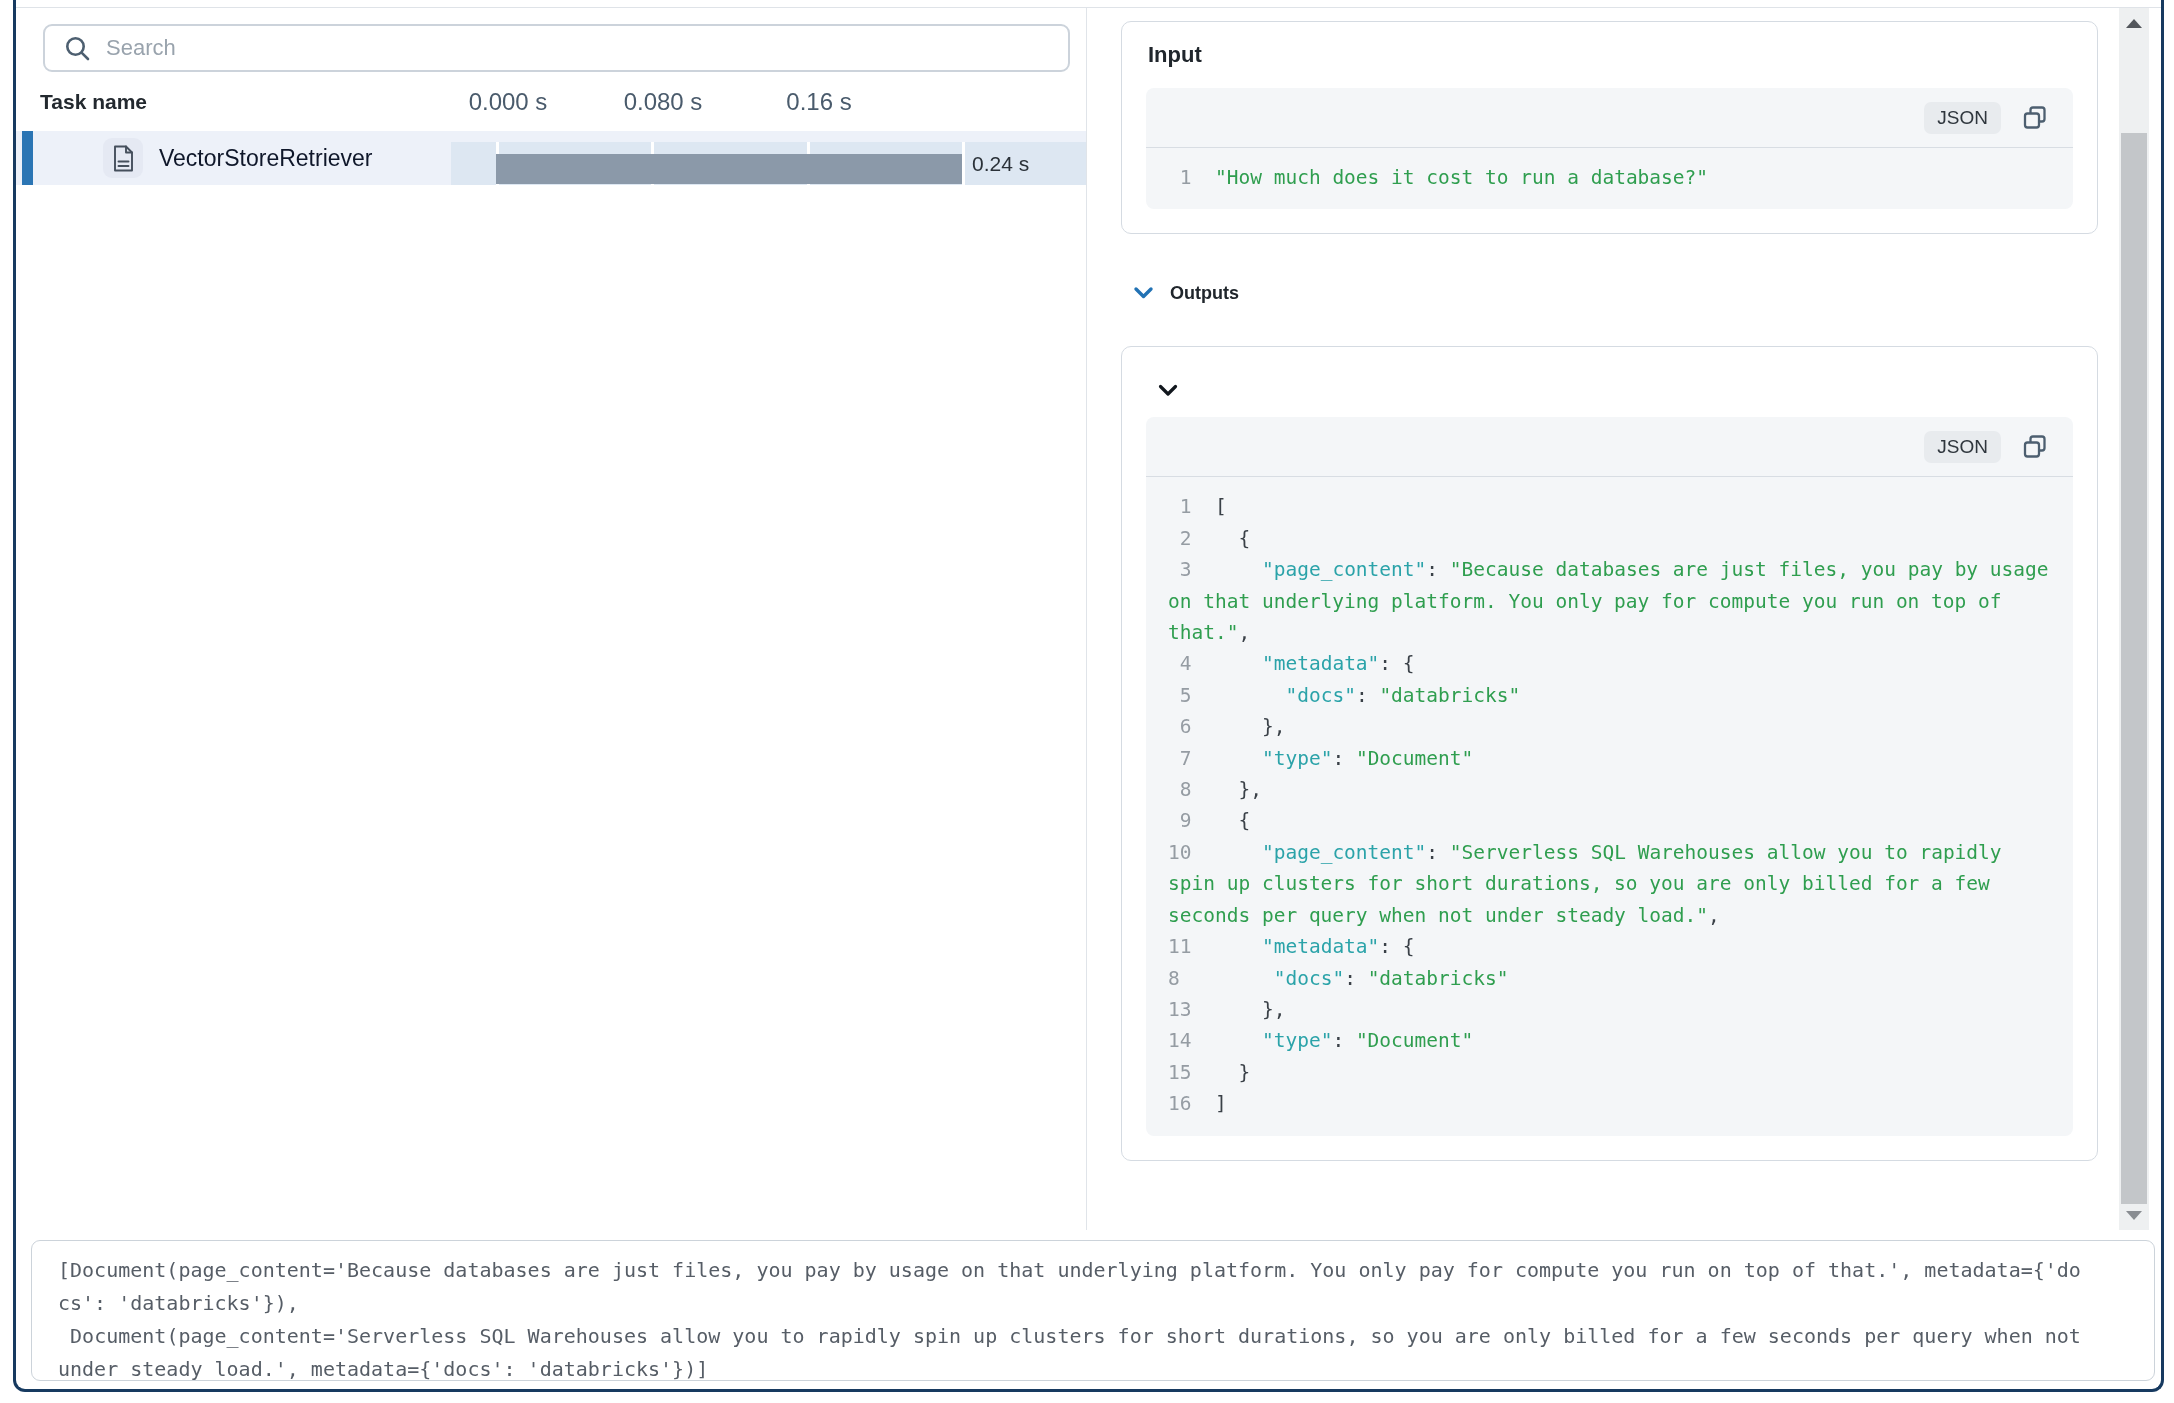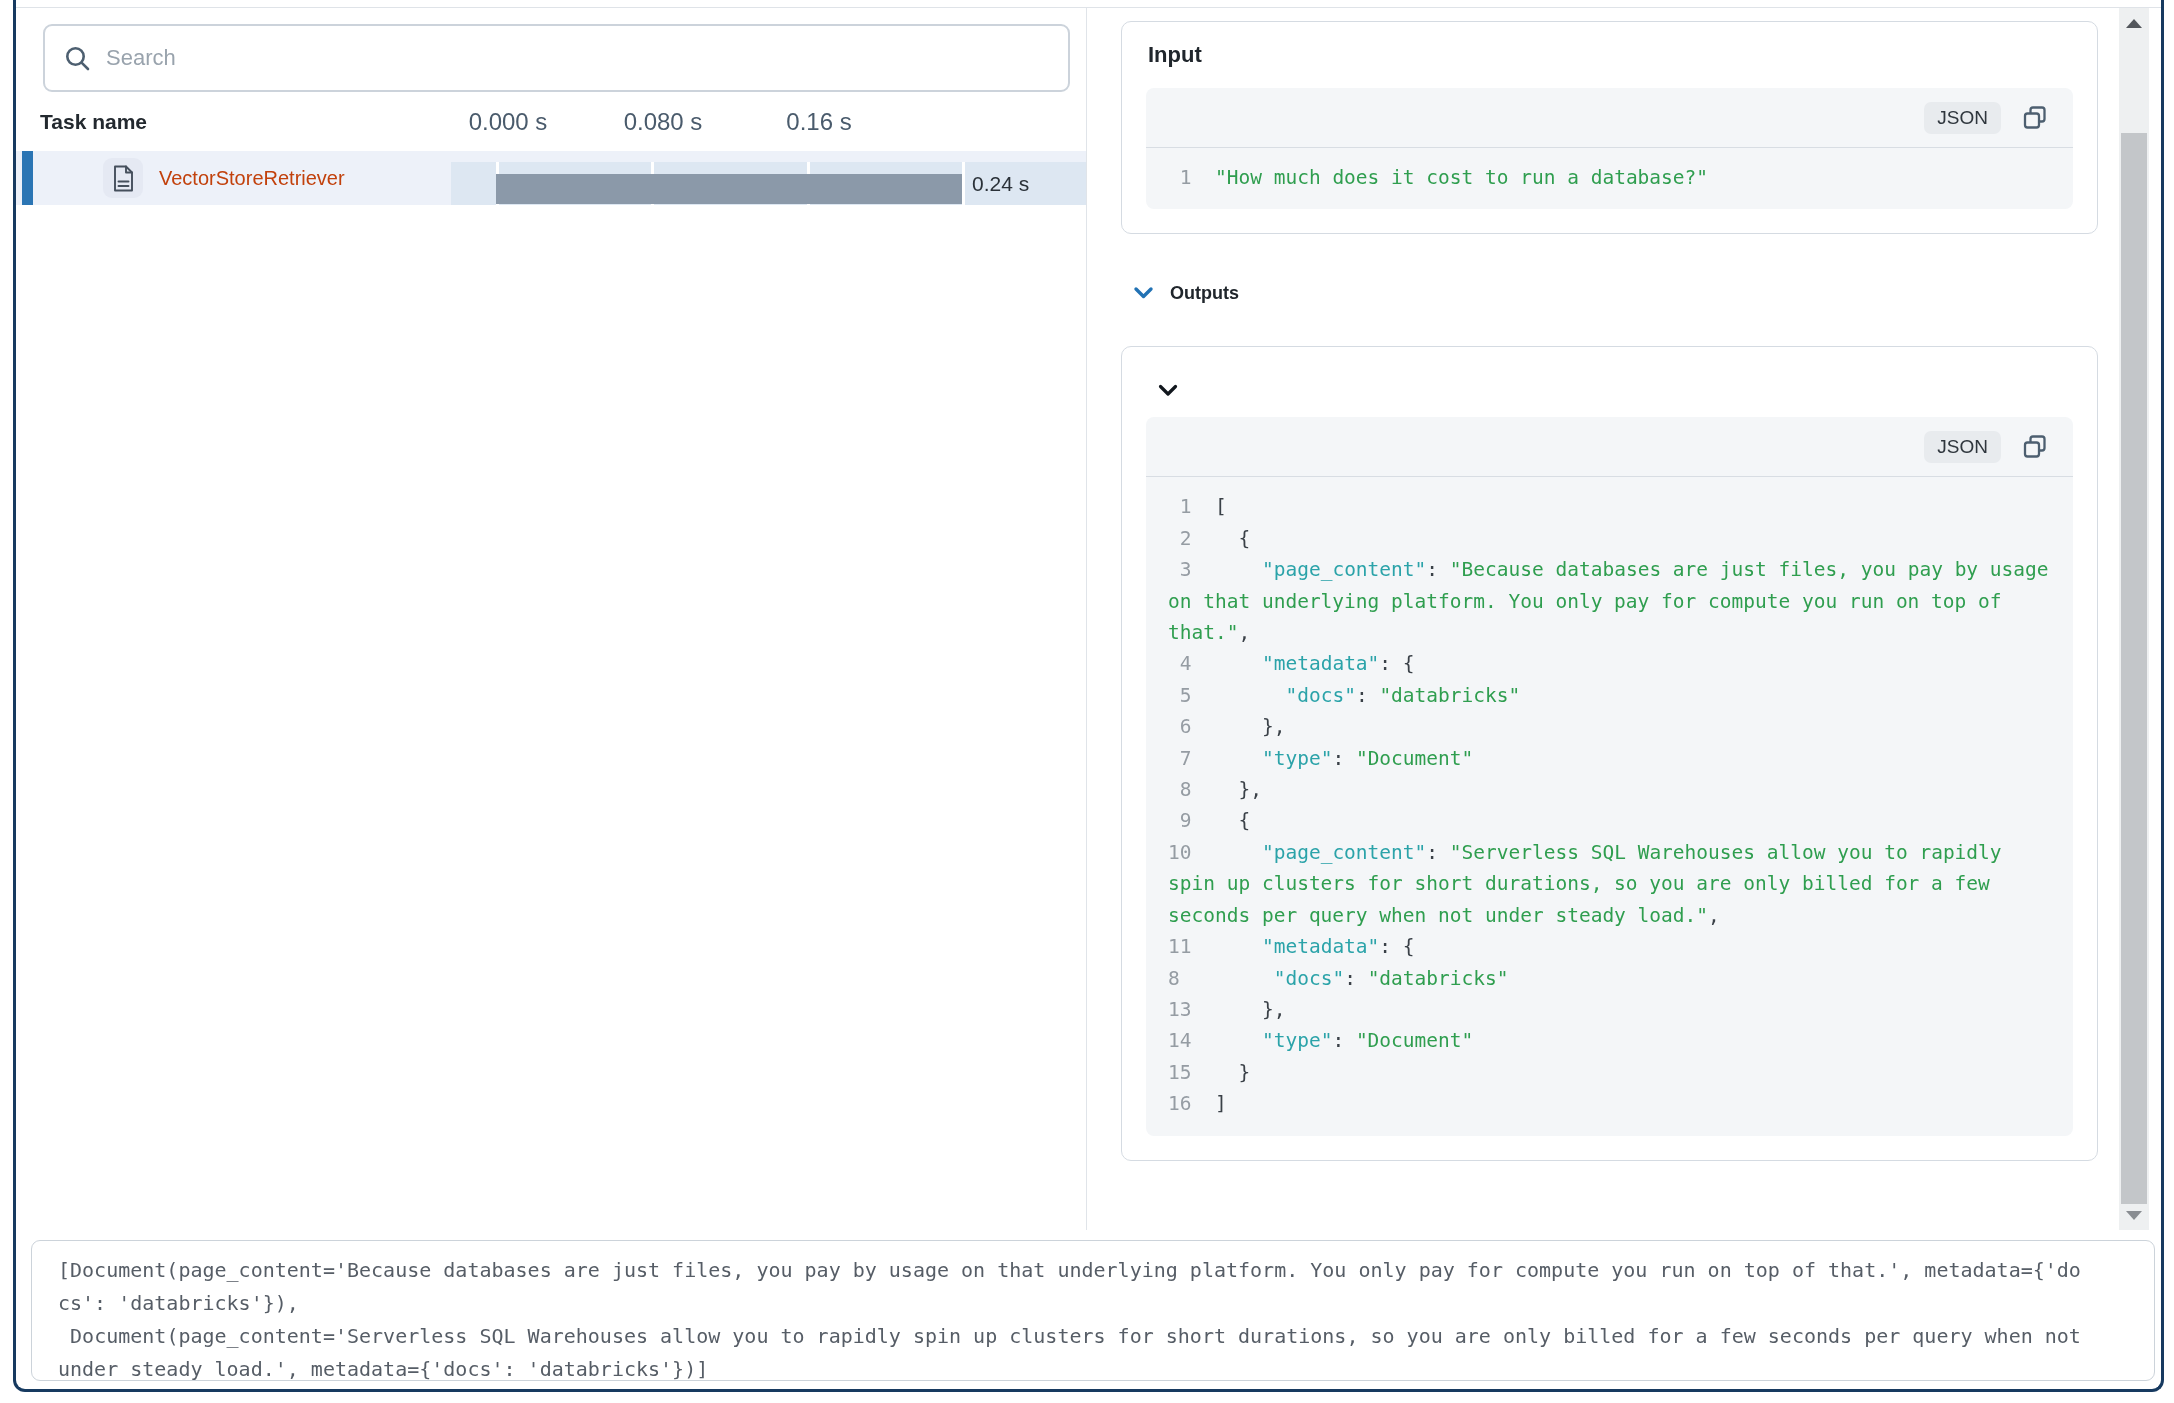--- a/index.html
+++ b/index.html
@@ -3,36 +3,36 @@
 <meta charset="utf-8">
 <style>
   * { margin:0; padding:0; box-sizing:border-box; }
   html,body { width:2174px; height:1403px; background:#ffffff; font-family:"Liberation Sans", sans-serif; overflow:hidden; }
   .frame { position:absolute; left:13px; top:0; width:2151px; height:1392px;
            border:3px solid #173a60; border-top:none; border-radius:0 0 12px 12px; background:#fff; }
   .main { margin-top:7px; border-top:1px solid #dfe3e8; height:1223px; display:flex; position:relative; }
 
   
   .left-panel { width:1071px; border-right:1px solid #e0e4e9; position:relative; background:#fff; }
-  .search-box { margin:16px 16px 0 27px; height:68px; border:2px solid #ccd3db; border-radius:9px;
+  .search-box { margin:16px 16px 0 27px; height:48px; border:2px solid #ccd3db; border-radius:9px;
                 display:flex; align-items:center; gap:15px; padding:0 19px; background:#fff; }
   .search-box input { border:none; outline:none; flex:1; font-size:22px; color:#333;
                       font-family:"Liberation Sans", sans-serif; background:transparent; }
   .search-box input::placeholder { color:#99a3ad; }
   .tree-header { height:59px; position:relative; display:flex; align-items:center; }
   .tree-header-label { font-size:21px; font-weight:700; color:#23292f; padding-left:24px; }
   .tick { position:absolute; top:50%; transform:translate(-50%,-50%); font-size:24px; color:#4a5b6c; white-space:nowrap; }
   .tick.t0 { left:492px; } .tick.t1 { left:647px; } .tick.t2 { left:803px; }
 
   .task-row { height:54px; position:relative; background:#edf1f9; cursor:pointer; }
   .row-accent { position:absolute; left:6px; top:0; width:11px; height:100%; background:#2b75b4; }
   .row-icon-box { position:absolute; left:87px; top:7px; width:40px; height:40px; border-radius:9px;
                   background:#e5e9f3; display:flex; align-items:center; justify-content:center; }
   .row-label { position:absolute; left:143px; top:50%; transform:translateY(-50%);
-               font-size:20px; color:#c2410c; white-space:nowrap; }
+               font-size:23px; color:#0f172a; white-space:nowrap; }
   .gantt { position:absolute; left:435px; right:0; top:0; bottom:0; background:#dde7f2; overflow:hidden;margin-top:11px; }
   .gridline { position:absolute; top:0; bottom:0; width:3px; background:#ffffff; }
   .duration-bar { position:absolute; top:12px; height:30px; background:#8b99a9; }
   .duration-label { position:absolute; top:50%; transform:translateY(-50%); font-size:21px; color:#2a3138; white-space:nowrap; }
 
   
   .right-panel { flex:1; padding:0 21px 0 34px; overflow:hidden; }
   .card { border:1px solid #d5dbe2; border-radius:10px; background:#fff; }
   .input-card { margin-top:13px; padding:16px 24px 24px; }
   .card-title { font-size:22px; font-weight:700; color:#20262c; margin:4px 0 20px 2px; }

